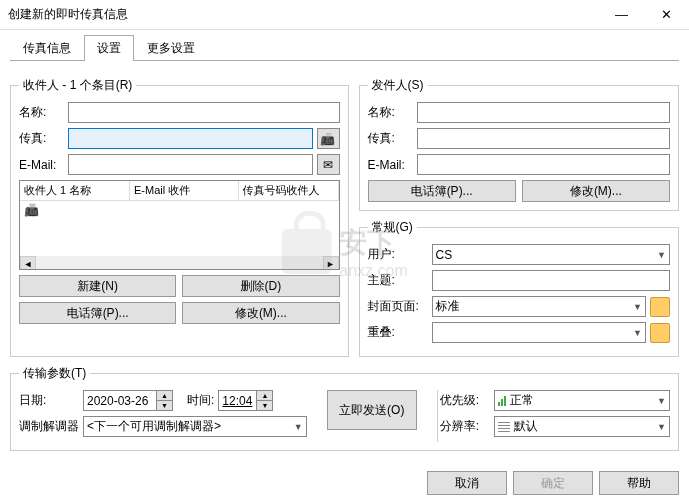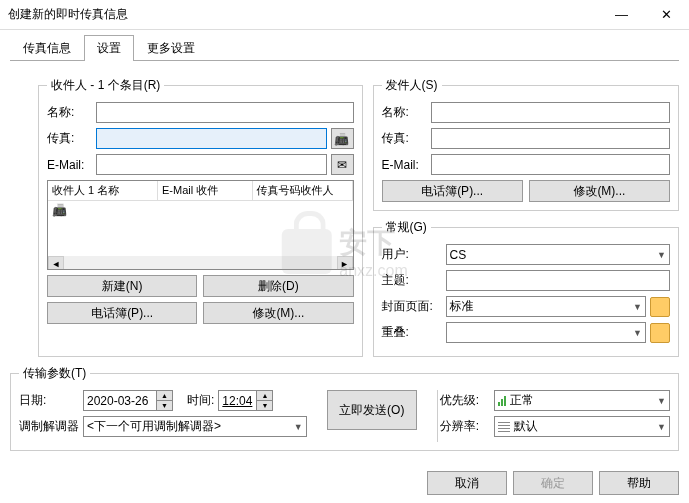--- a/index.html
+++ b/index.html
@@ -5,21 +5,21 @@
 * { box-sizing: border-box; margin: 0; padding: 0; }
 body { font-family: "Microsoft YaHei", "Segoe UI", sans-serif; font-size: 12px; background: #fff; width: 689px; height: 503px; overflow: hidden; }
 .titlebar { height: 30px; display: flex; align-items: center; padding-left: 8px; background: #fff; border-bottom: 1px solid #ddd; gap: 30px; }
 .titlebar-text { flex: 1; font-size: 12px; }
 .titlebar-btns { display: flex; }
 .titlebar-btn { width: 45px; height: 29px; display: flex; align-items: center; justify-content: center; font-size: 13px; }
 .content { padding: 4px 10px 10px 10px; }
 .tabs { display: flex; border-bottom: 1px solid #aaa; margin-bottom: 16px; }
 .tab { padding: 4px 12px; border: 1px solid transparent; border-bottom: none; cursor: pointer; position: relative; top: 1px; }
 .tab.active { border-color: #aaa; background: #fff; }
-.row { display: flex; gap: 10px; margin-left: 28px; }
+.row { display: flex; gap: 10px; }
 fieldset { border: 1px solid #ccc; padding: 8px; margin-bottom: 8px; }
 legend { padding: 0 4px; font-size: 12px; }
 .field-row { display: flex; align-items: center; margin-bottom: 5px; gap: 4px; }
 .field-label { width: 45px; text-align: left; }
 .field-input { flex: 1; border: 1px solid #888; height: 21px; padding: 0 3px; font-size: 12px; background: #fff; }
 .field-input.hl { background: #e6f0fa; border-color: #0078d7; }
 .icon-btn { width: 23px; height: 21px; border: 1px solid #888; background: #e1e1e1; display: flex; align-items: center; justify-content: center; cursor: pointer; }
 .list-box { border: 1px solid #888; height: 90px; background: #fff; overflow: hidden; }
 .list-header { display: flex; background: #fff; border-bottom: 1px solid #ddd; }
 .list-header-cell { padding: 2px 4px; border-right: 1px solid #ddd; font-size: 11px; }

